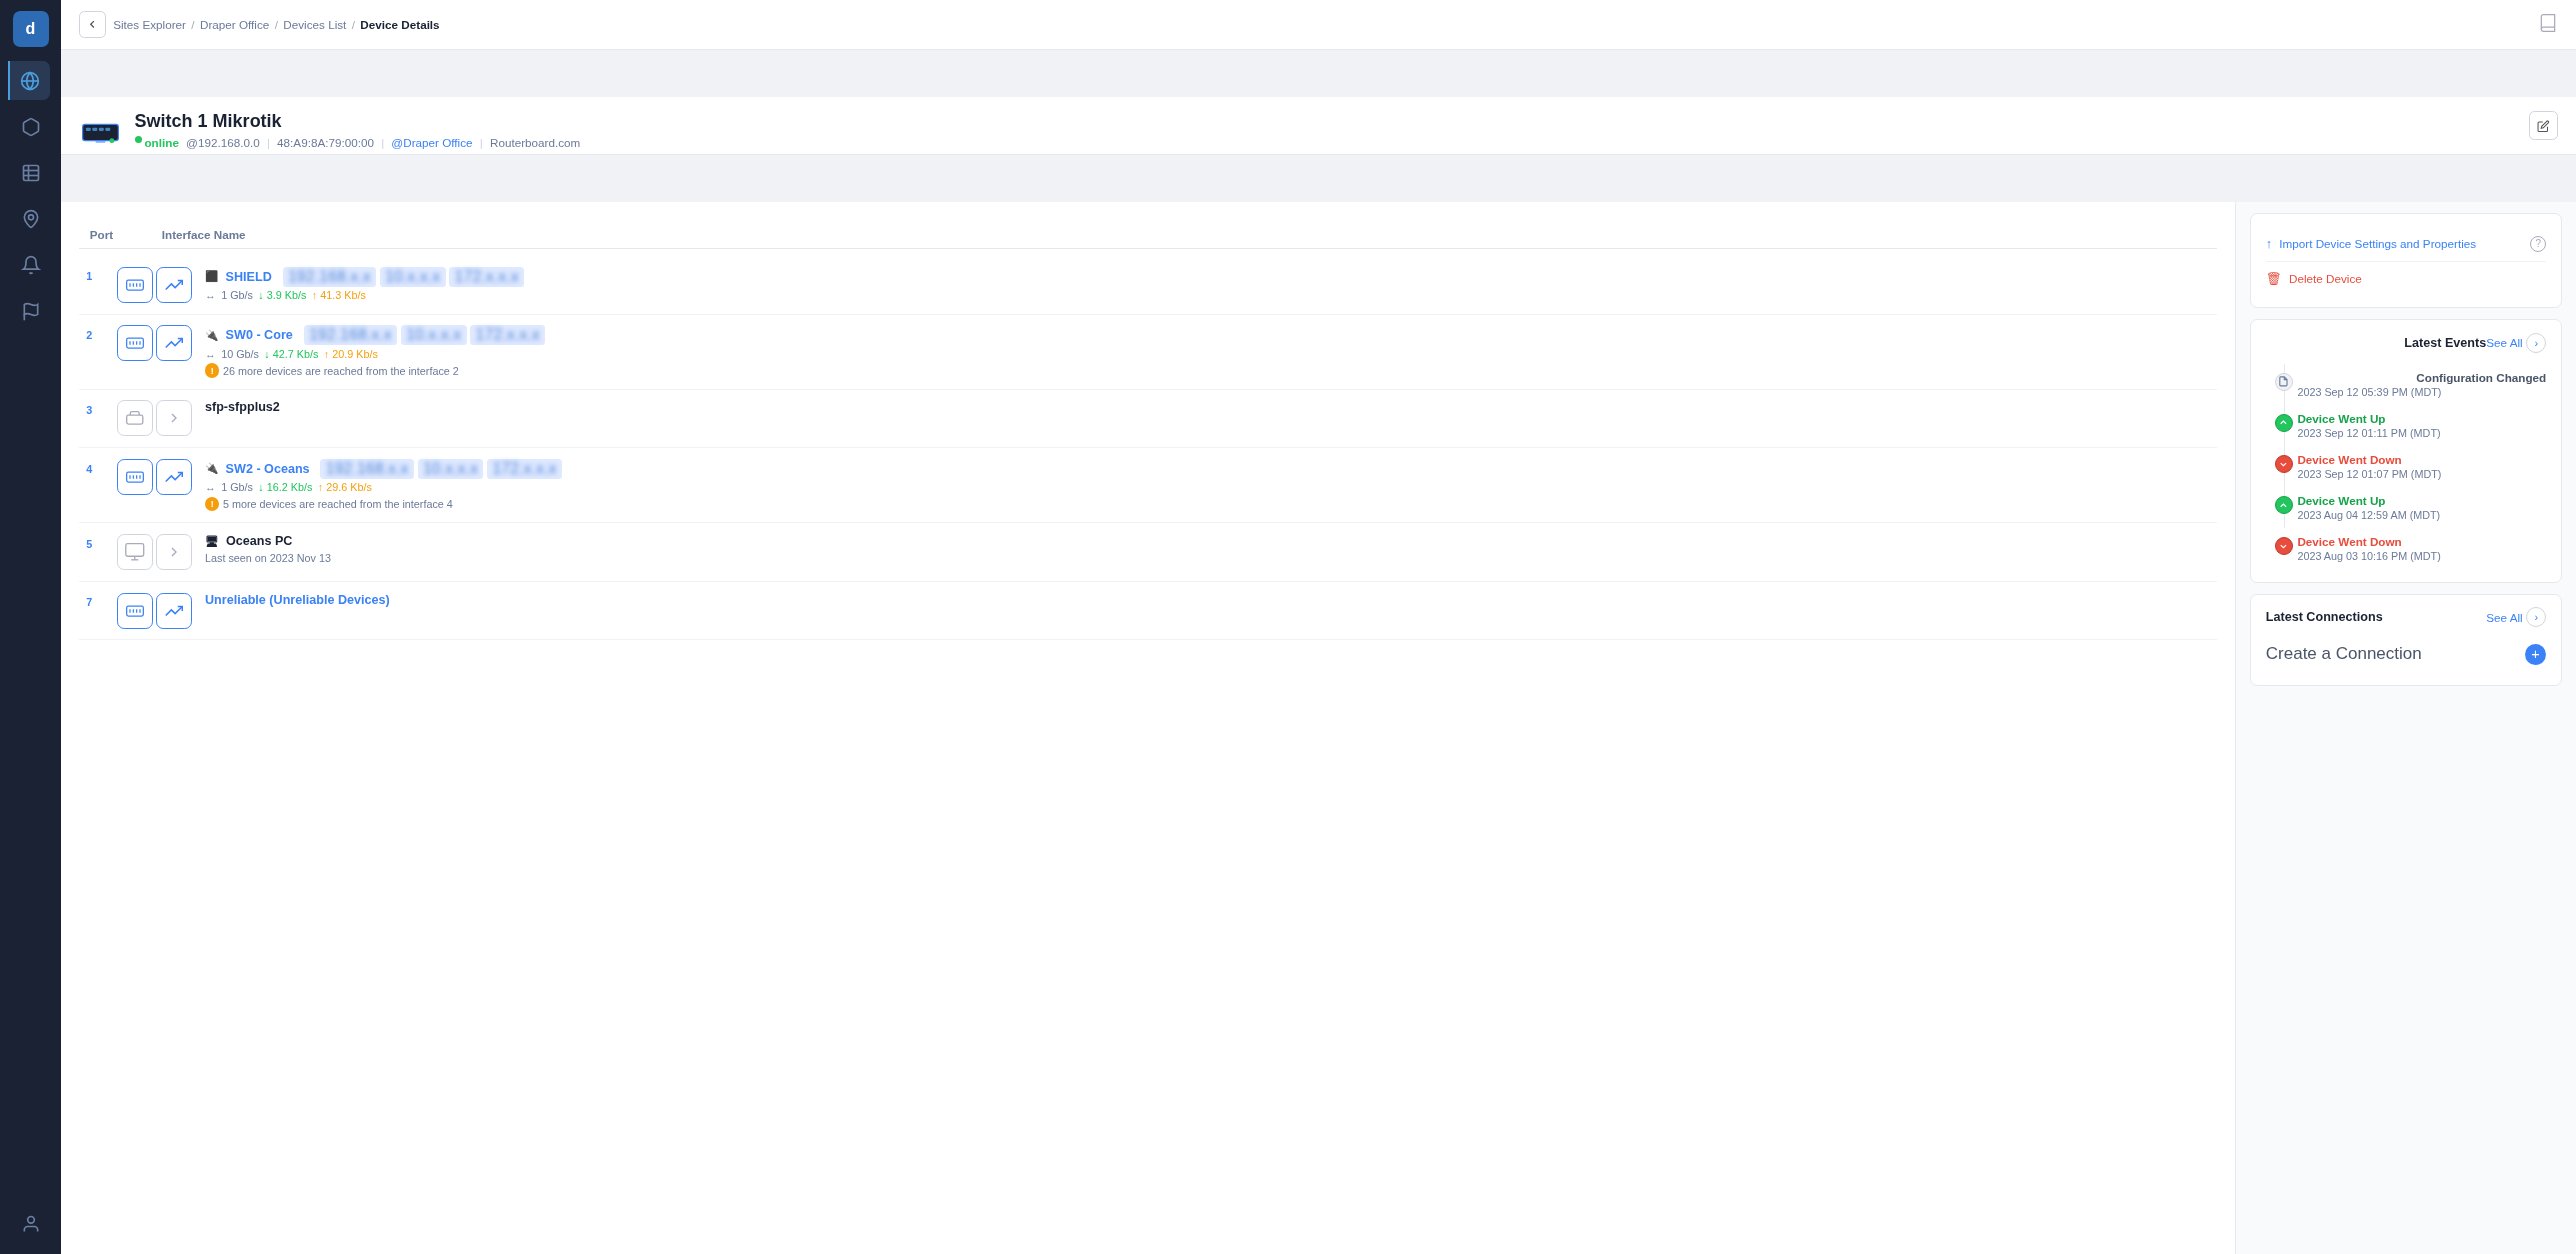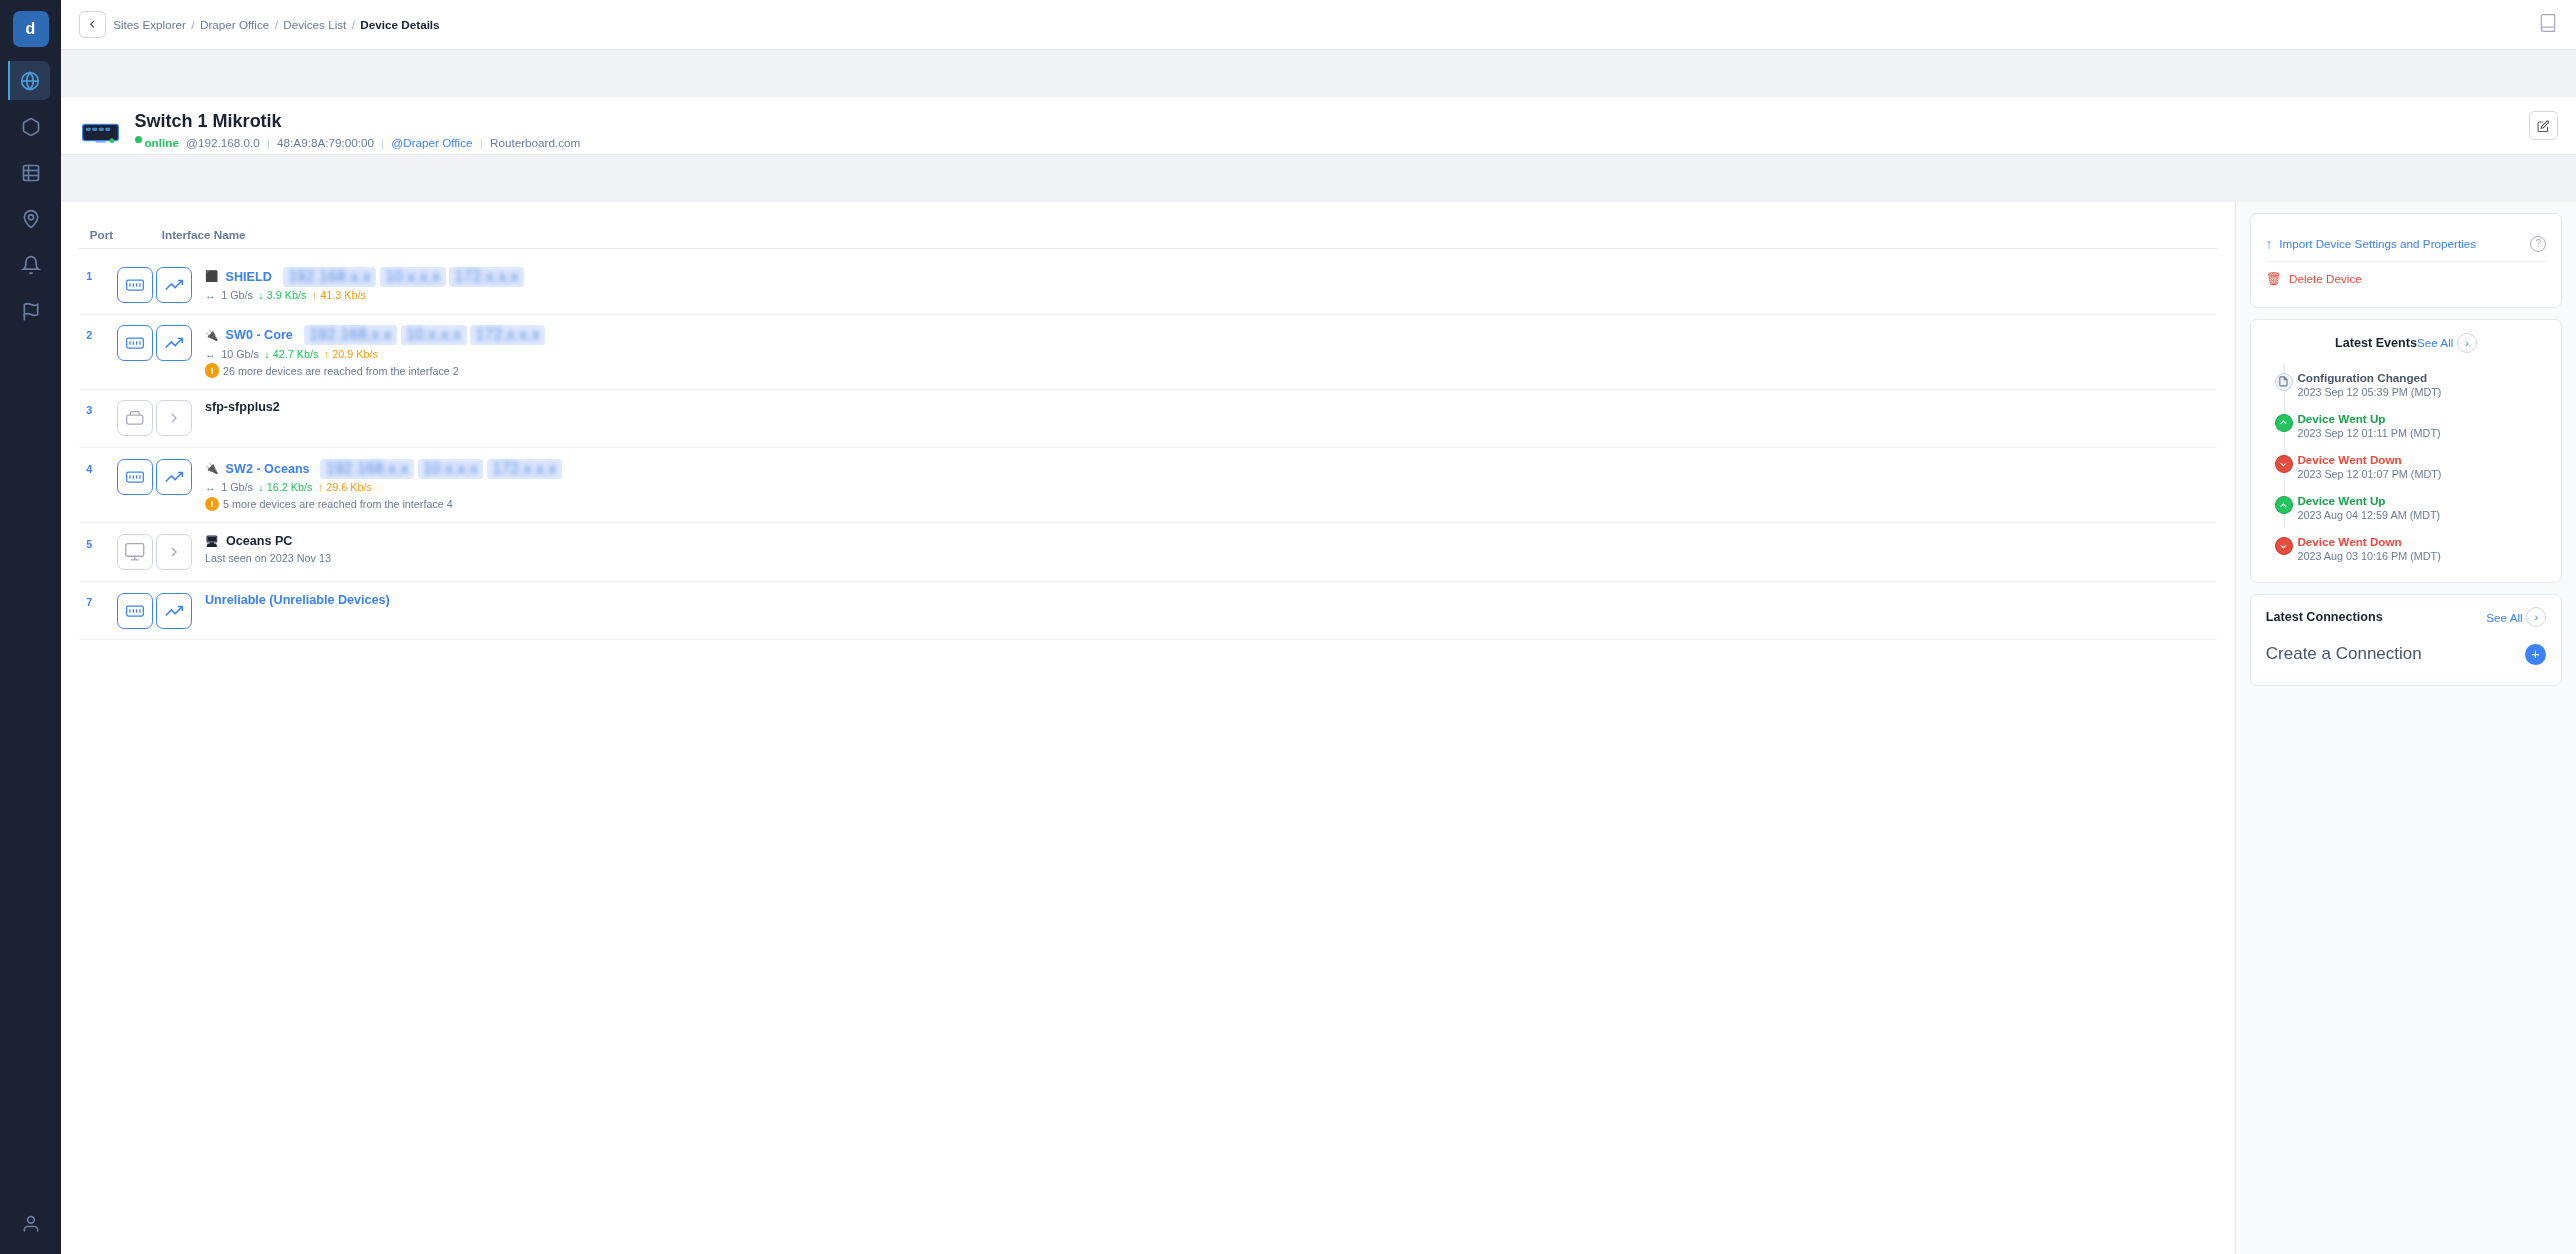--- a/index.html
+++ b/index.html
@@ -256,21 +256,21 @@
     .rp-delete-icon { color: #e74c3c; font-size: 12.6px; }
     .help-icon {
       width: 16px; height: 16px; border-radius: 50%;
       border: 1.3px solid #aab; color: #aab;
       display: inline-flex; align-items: center; justify-content: center;
       font-size: 10px; margin-left: auto;
     }
 
     
     .events-header {
-      display: flex; align-items: center; justify-content: center;
+      display: flex; align-items: center; justify-content: flex-end;
       margin-bottom: 10.8px;
     }
     .events-title { font-size: 12.6px; font-weight: 600; color: #1a2233; }
     .see-all-btn {
       display: flex; align-items: center; gap: 3.6px;
       font-size: 11.7px; color: #3b82f6; cursor: pointer;
     }
     .see-all-chevron {
       width: 20px; height: 20px; border-radius: 50%;
       border: 1.3px solid #d0d5dd;
@@ -291,21 +291,21 @@
       display: flex; align-items: center; justify-content: center;
     }
     .event-dot.neutral { background: #f0f2f5; border: 1.8px solid #d0d5dd; }
     .event-dot.up { background: #22c55e; border: 1.8px solid #16a34a; }
     .event-dot.down { background: #e74c3c; border: 1.8px solid #c0392b; }
     .event-dot svg { width: 10.8px; height: 10.8px; }
     .event-content { flex: 1; }
     .event-name { font-size: 11.7px; font-weight: 600; }
     .event-name.up { color: #16a34a; }
     .event-name.down { color: #e74c3c; }
-    .event-name.neutral { color: #4a5568; }
+    .event-name.neutral { color: #4a5568; text-align: right; }
     .event-time { font-size: 10.8px; color: #6b7a99; margin-top: 1.8px; }
 
     
     .connections-header {
       display: flex; align-items: center; justify-content: space-between;
       margin-bottom: 9px;
     }
     .connections-title { font-size: 12.6px; font-weight: 600; color: #1a2233; }
     .create-connection {
       display: flex; align-items: center; gap: 5.4px;

